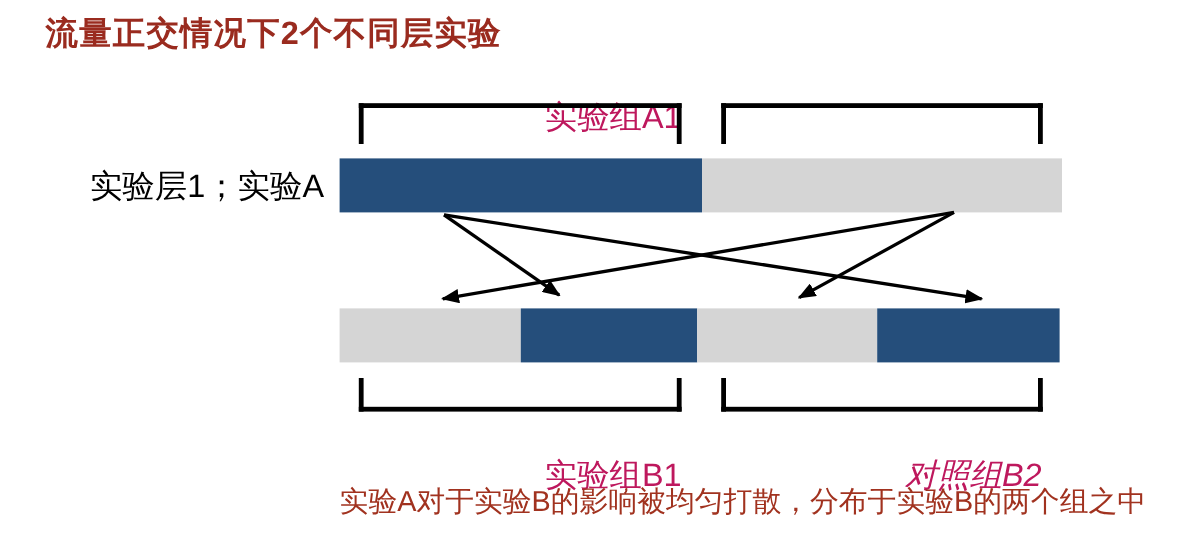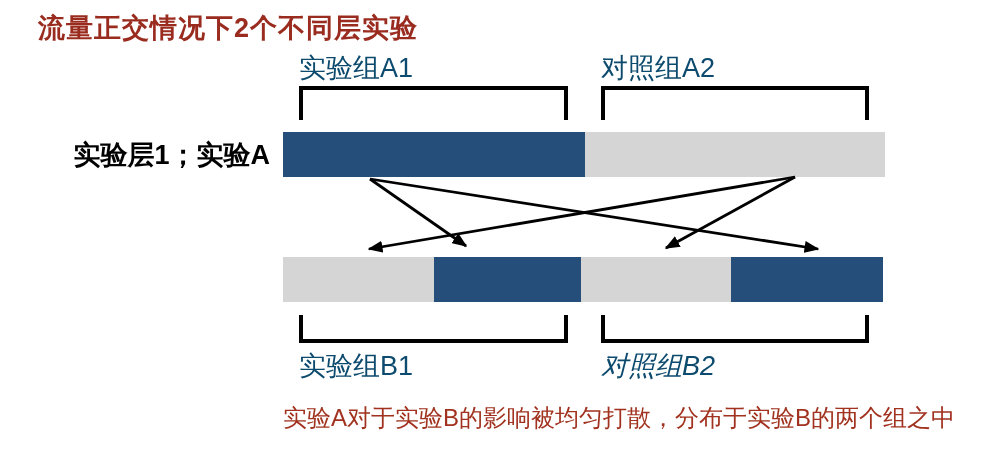--- a/index.html
+++ b/index.html
@@ -6,34 +6,34 @@
   .canvas {
     position:relative; width:985px; height:466px; background:#ffffff;
     font-family:"Liberation Sans", sans-serif; overflow:hidden;
   }
   .title {
     position:absolute; left:38px; top:10px;
     font-size:27px; font-weight:bold; letter-spacing:1px;
     color:var(--title-red,#9a2b1f); white-space:nowrap;text-align:right;
   }
   .group-label {
-    position:absolute; font-size:27px; color:#0c4a6e; text-align:left; white-space:nowrap;
+    position:absolute; font-size:27px; color:#be185d; text-align:right; white-space:nowrap;margin-top:30px;
   }
   .lbl-a1 { left:299px; width:269px; top:50px; }
   .lbl-a2 { left:601px; width:268px; top:50px; }
   .lbl-b1 { left:299px; width:269px; top:348px; }
   .lbl-b2 { left:601px; width:267px; top:348px;font-style:italic; }
   .bracket { position:absolute; box-sizing:border-box; border:0 solid var(--line,#000); }
   .bracket.top    { top:86px;  height:34px; border-top-width:4px;    border-left-width:4px; border-right-width:4px; }
   .bracket.bottom { top:315px; height:28px; border-bottom-width:4px; border-left-width:4px; border-right-width:4px; }
   .br-1 { left:299px; width:269px; }
   .br-2 { left:601px; width:268px; }
   .row-label {
     position:absolute; left:0; width:270px; text-align:right;
-    font-size:27px; font-weight:bold; color:#000; white-space:nowrap;
+    font-size:27px; font-weight:normal; color:#000; white-space:nowrap;
   }
   .row-1 { top:137px; }
   .row-2 { top:262px; }
   .bar { position:absolute; left:283px; height:45px; display:flex; }
   .bar-1 { top:132px; }
   .bar-2 { top:257px; }
   .seg { height:100%; }
   .caption {
     position:absolute; left:283px; width:602px; top:402px;
     text-align:center; font-size:24px; color:var(--caption-red,#a1321f); white-space:nowrap;
@@ -42,21 +42,20 @@
   .arrow-line { stroke:var(--line,#000); stroke-width:2.75; marker-end:url(#ah); }
 </style>
 </head>
 <body>
 
 <div class="canvas">
 
   <div class="title">流量正交情况下2个不同层实验</div>
 
   <div class="group-label lbl-a1">实验组A1</div>
-  <div class="group-label lbl-a2">对照组A2</div>
 
   <div class="bracket top br-1"></div>
   <div class="bracket top br-2"></div>
 
   <div class="row-label row-1">实验层1；实验A</div>
   <div class="bar bar-1">
       <div class="seg" style="width: 302px; background: rgb(37, 78, 123);"></div>
       <div class="seg" style="width: 300px; background: rgb(213, 213, 213);"></div>
     </div>
 

